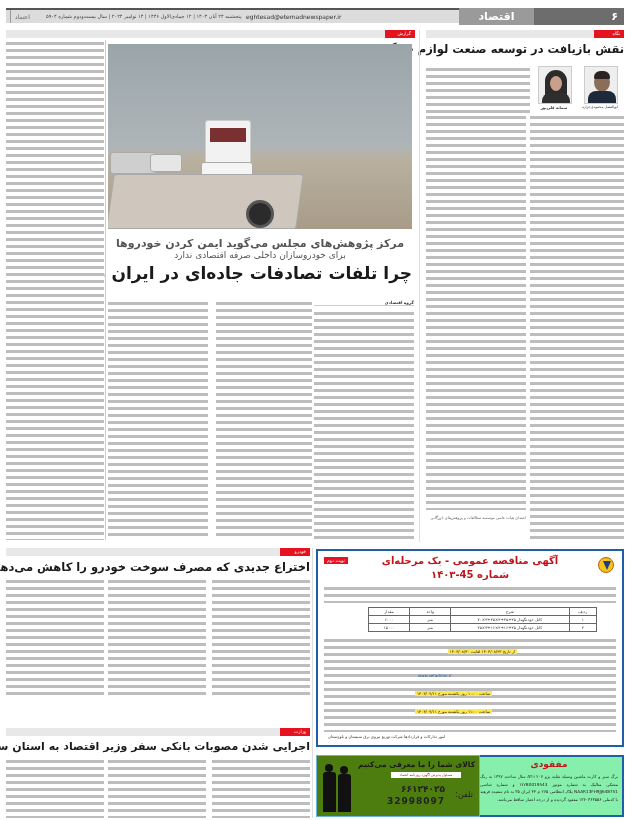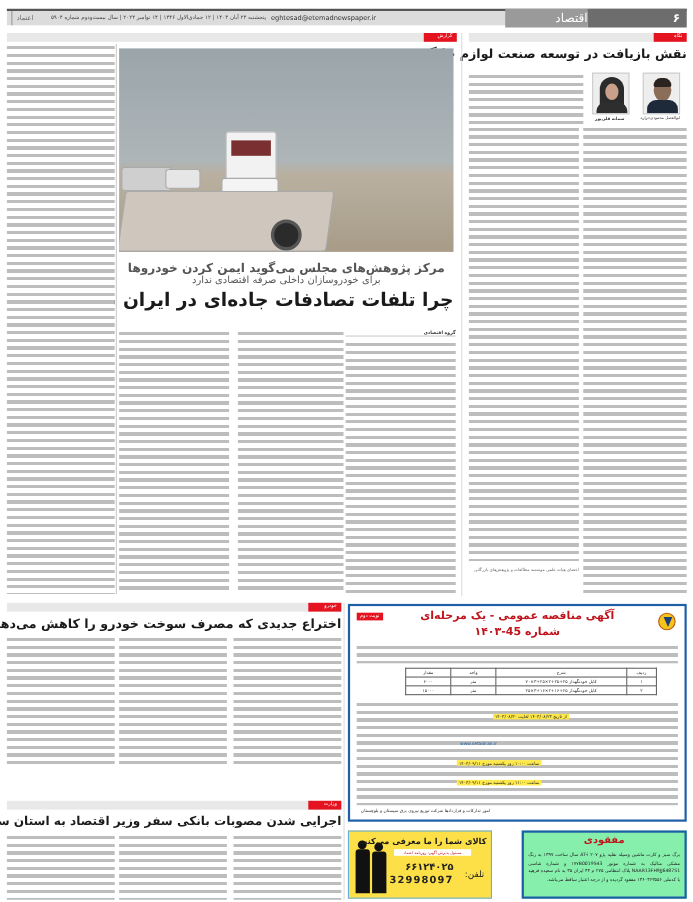--- a/index.html
+++ b/index.html
@@ -1,20 +1,20 @@
 <!DOCTYPE html>
 <html><head>
 <meta charset="utf-8">
 <style>
 *{box-sizing:border-box;margin:0;padding:0}
 body{width:630px;height:820px;background:#fff;font-family:"DejaVu Sans",sans-serif;position:relative;overflow:hidden;direction:rtl;color:#222}
 .abs{position:absolute}
 .topbar{left:6px;top:8px;width:618px;height:15px;background:#dcdcdc;border-top:2px solid #555}
 .pgnum{right:0;top:-2px;width:90px;height:17px;background:#6d6d6d;color:#fff;font-size:11px;padding-right:6px;line-height:17px;font-weight:bold}
-.section{right:90px;top:-2px;width:75px;height:17px;background:#9a9a9a;color:#fff;font-size:11px;line-height:17px;text-align:right;font-weight:normal}
+.section{right:90px;top:-2px;width:75px;height:17px;background:#9a9a9a;color:#fff;font-size:11px;line-height:17px;text-align:center;font-weight:bold}
 .email{left:240px;top:0;font-size:6px;line-height:13px;direction:ltr;color:#333}
 .dateline{left:40px;top:0;font-size:5px;line-height:13px;color:#444}
 .logo{left:4px;top:0;font-size:6px;line-height:13px;color:#666;border-left:1px solid #999;padding-left:4px}
 .tagbar{height:8px;background:#e8e8e8}
 .tag{position:absolute;right:0;top:0;height:8px;background:#e5121f;color:#fff;font-size:4.5px;line-height:8px;padding:0 4px;min-width:30px}
 .textblock{font-size:3.8px;line-height:7px;color:#555;text-align:justify;overflow:hidden}
 .lines{background:repeating-linear-gradient(to bottom,#fff 0,#fff 2px,#bdbdbd 2px,#bdbdbd 5px,#fff 5px,#fff 7px)}
 .headline{font-weight:bold;color:#1a1a1a;text-align:center;white-space:nowrap}
 .photo{background:linear-gradient(to bottom,#9aa5aa 0%,#aeb5b8 55%,#b9b0a0 62%,#a89c88 100%);overflow:hidden}
 .bus{position:absolute;background:#f2f2f2;border:1px solid #ccc;border-radius:3px}
@@ -142,21 +142,21 @@
   <div class="abs hl" style="right:130px;top:158px;font-size:4px;padding:0 2px">ساعت ۱۱:۰۰ روز یکشنبه مورخ ۱۴۰۳/۰۹/۱۱</div>
   <div class="abs" style="left:100px;top:122px;font-size:4px;color:#1f5fa8;direction:ltr">www.setadiran.ir</div>
   <div class="abs" style="left:10px;bottom:6px;font-size:4px;color:#333">امور تدارکات و قراردادها شرکت توزیع نیروی برق سیستان و بلوچستان</div>
 </div>
 
 <div class="abs ad-border" style="left:474px;top:755px;width:150px;height:62px;background:#86efac;border-width:2px">
   <div class="abs headline" style="left:0;right:0;top:2px;font-size:9px;color:#c0141c">مفقودی</div>
   <div class="abs" style="left:4px;right:4px;top:16px;font-size:4.2px;line-height:7.5px;color:#222;text-align:justify">برگ سبز و کارت ماشین وسیله نقلیه پژو ۲۰۷ AT-i سال ساخت ۱۳۹۷ به رنگ مشکی متالیک به شماره موتور ۱۷۷B0019543 و شماره شاسی NAAR13FH9JJ648751 پلاک انتظامی ۲۷۵ م ۴۴ ایران ۳۵ به نام سعیده فرهید با کدملی ۱۳۶۰۳۶۳۵۵۶ مفقود گردیده و از درجه اعتبار ساقط می‌باشد.</div>
 </div>
 
-<div class="abs" style="left:316px;top:755px;width:131px;height:62px;background:#fde047;border:1px solid #6bb0d8">
+<div class="abs" style="left:316px;top:755px;width:164px;height:62px;background:#4d7c0f;border:1px solid #6bb0d8">
   <div class="abs" style="left:6px;top:8px;width:34px;height:50px">
     <div style="position:absolute;left:2px;top:0;width:8px;height:8px;border-radius:50%;background:#111"></div>
     <div style="position:absolute;left:0;top:8px;width:13px;height:40px;background:#111;border-radius:3px 3px 0 0"></div>
     <div style="position:absolute;left:17px;top:2px;width:8px;height:8px;border-radius:50%;background:#111"></div>
     <div style="position:absolute;left:15px;top:10px;width:13px;height:38px;background:#111;border-radius:3px 3px 0 0"></div>
   </div>
   <div class="abs headline" style="right:4px;top:4px;width:100px;font-size:7.5px">کالای شما را ما معرفی می‌کنیم</div>
   <div class="abs" style="right:18px;top:16px;width:70px;background:#fff;color:#c0141c;font-size:3.5px;text-align:center;padding:1px">مسئول پذیرش آگهی: روزنامه اعتماد</div>
   <div class="abs" style="right:6px;top:34px;font-size:8px;font-weight:normal">تلفن:</div>
   <div class="abs" style="right:34px;top:28px;font-size:9px;font-weight:bold;letter-spacing:1px">۶۶۱۲۴۰۲۵</div>

